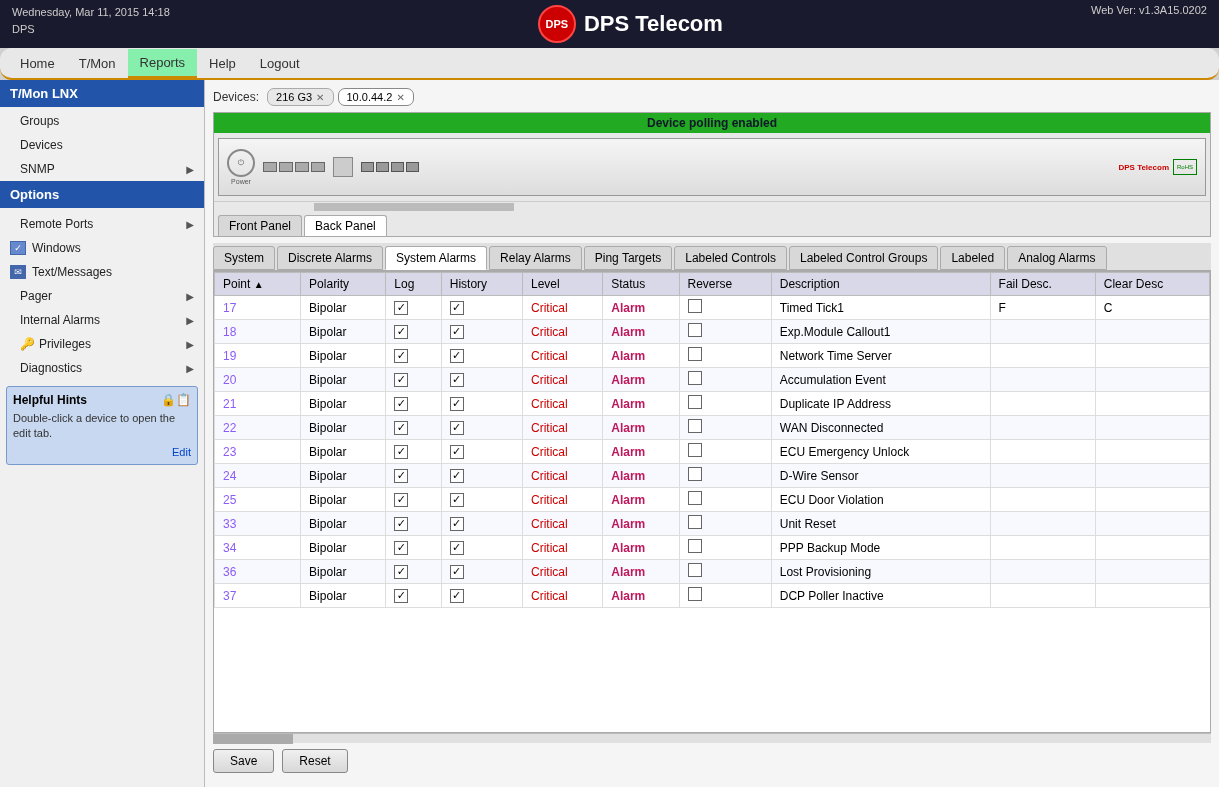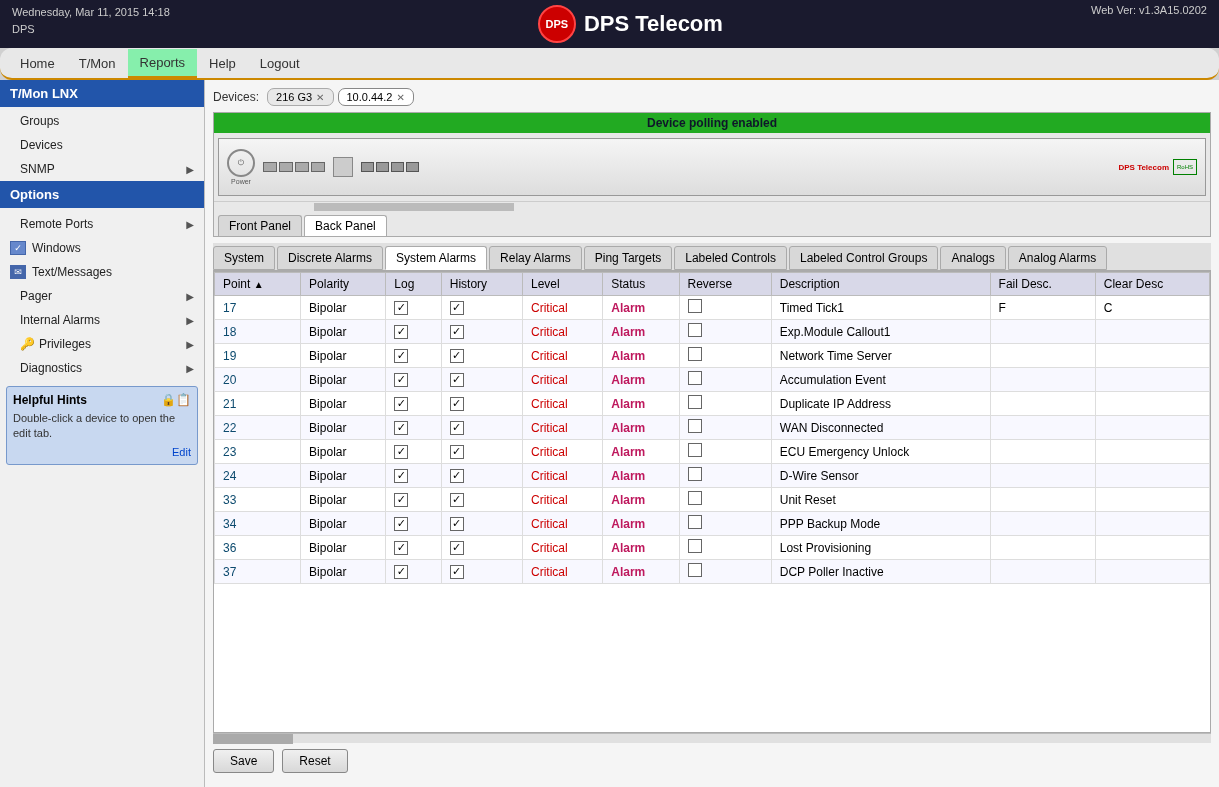--- a/index.html
+++ b/index.html
@@ -238,21 +238,21 @@
       text-align: left;
       font-weight: normal;
       white-space: nowrap;
     }
     table td {
       border: 1px solid #ddd;
       padding: 3px 8px;
       white-space: nowrap;
     }
     table tr:nth-child(even) { background: #f8f8ff; }
-    .col-point { color: #0c4a6e; cursor: pointer; }
+    .col-point { color: #8b5cf6; cursor: pointer; }
     .col-alarm { color: #be185d; font-weight: bold; }
     .col-critical { color: #cc0000; }
     .sort-arrow { font-size: 10px; }
 
     
     .cb-checked {
       width: 14px; height: 14px;
       border: 1px solid #666;
       background: white;
       display: inline-flex; align-items: center; justify-content: center;
@@ -434,21 +434,21 @@
     </div>
 
     <div class="main-tabs">
       <div class="main-tab">System</div>
       <div class="main-tab">Discrete Alarms</div>
       <div class="main-tab active">System Alarms</div>
       <div class="main-tab">Relay Alarms</div>
       <div class="main-tab">Ping Targets</div>
       <div class="main-tab">Labeled Controls</div>
       <div class="main-tab">Labeled Control Groups</div>
-      <div class="main-tab">Analogs</div>
+      <div class="main-tab">Labeled</div>
       <div class="main-tab">Analog Alarms</div>
     </div>
 
     <div class="table-container">
       <table>
         <thead>
           <tr>
             <th>Point <span class="sort-arrow">▲</span></th>
             <th>Polarity</th>
             <th>Log</th>
@@ -552,20 +552,32 @@
               <td><span class="cb-checked">✓</span></td>
               <td><span class="cb-checked">✓</span></td>
               <td><span class="col-critical">Critical</span></td>
               <td><span class="col-alarm">Alarm</span></td>
               <td><span class="cb-unchecked"></span></td>
               <td>D-Wire Sensor</td>
               <td></td>
               <td></td>
             </tr>
             <tr>
+              <td><span class="col-point">25</span></td>
+              <td>Bipolar</td>
+              <td><span class="cb-checked">✓</span></td>
+              <td><span class="cb-checked">✓</span></td>
+              <td><span class="col-critical">Critical</span></td>
+              <td><span class="col-alarm">Alarm</span></td>
+              <td><span class="cb-unchecked"></span></td>
+              <td>ECU Door Violation</td>
+              <td></td>
+              <td></td>
+            </tr>
+            <tr>
               <td><span class="col-point">33</span></td>
               <td>Bipolar</td>
               <td><span class="cb-checked">✓</span></td>
               <td><span class="cb-checked">✓</span></td>
               <td><span class="col-critical">Critical</span></td>
               <td><span class="col-alarm">Alarm</span></td>
               <td><span class="cb-unchecked"></span></td>
               <td>Unit Reset</td>
               <td></td>
               <td></td>

